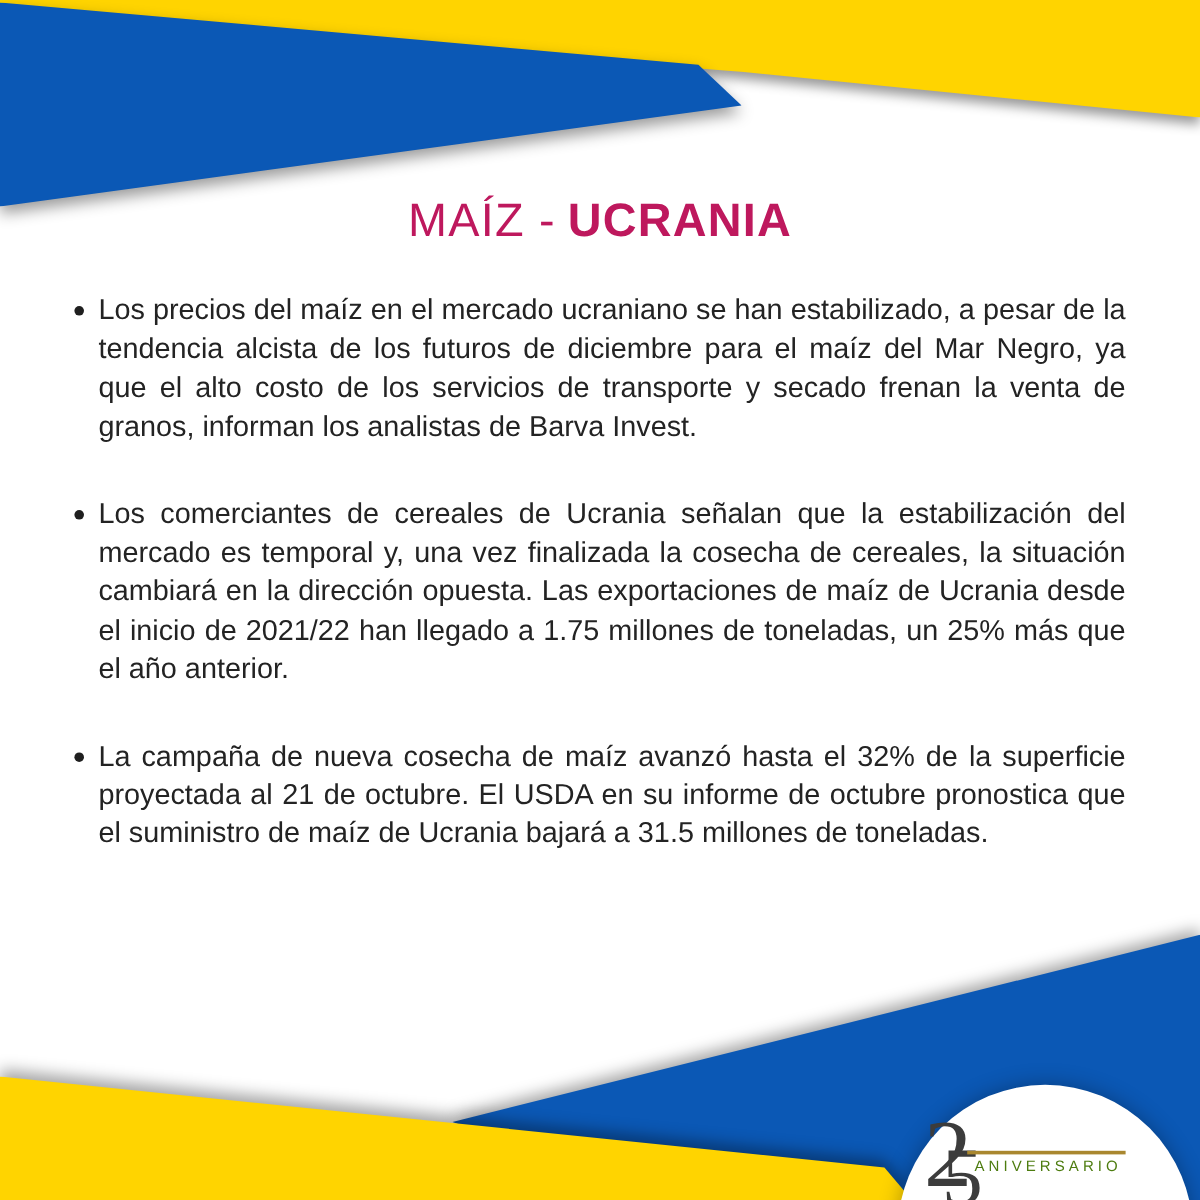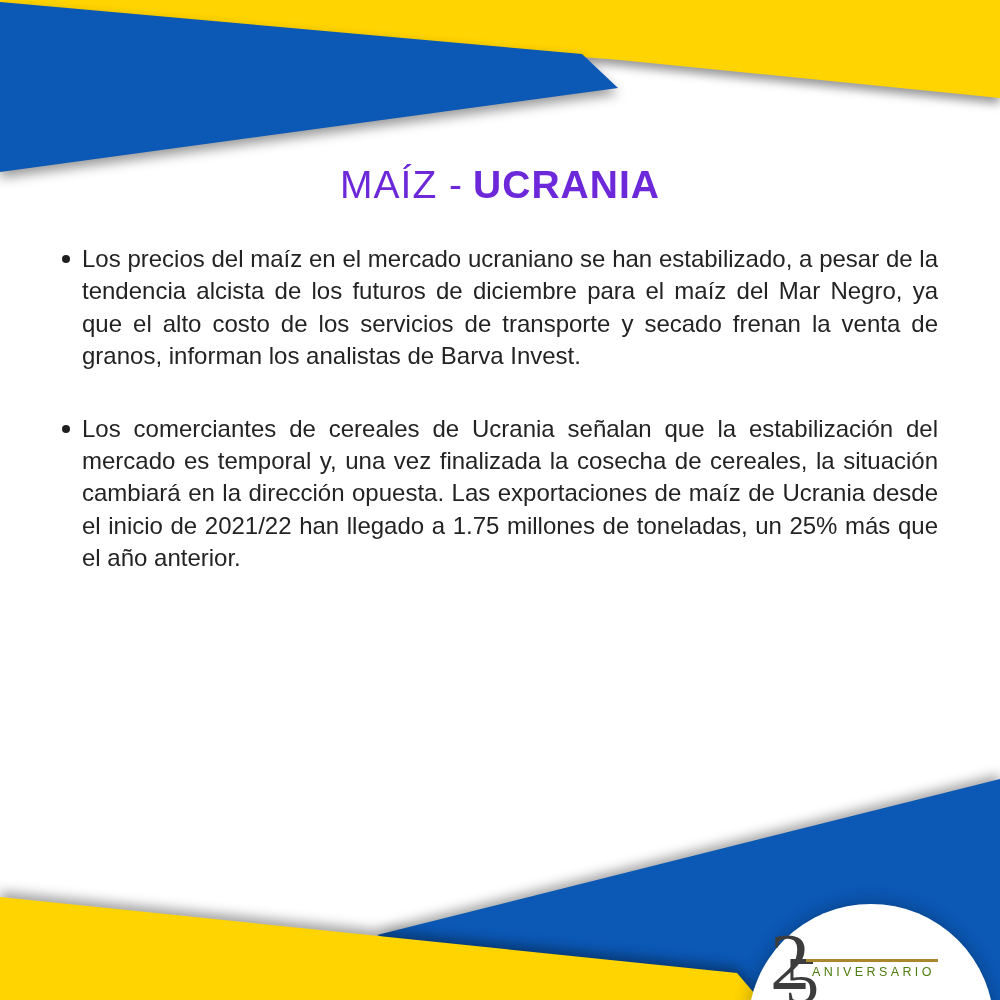--- a/index.html
+++ b/index.html
@@ -18,21 +18,21 @@
     clip-path:polygon(0px 2px,582px 54px,618px 88px,0px 172px);}
   .wrap-bottom-blue{z-index:2;filter:drop-shadow(0px -5px 6px rgba(0,0,0,0.35));}
   .bottom-blue{background:#0b58b5;
     clip-path:polygon(377px 935px,1000px 779px,1000px 1000px,560px 1000px);}
   .wrap-bottom-yellow{z-index:3;filter:drop-shadow(0px -6px 6px rgba(0,0,0,0.35));}
   .bottom-yellow{background:#ffd400;
     clip-path:polygon(0px 897px,737px 973px,760px 1000px,0px 1000px);}
   
   .title{
     position:absolute;z-index:5;top:163px;left:0;width:100%;
-    text-align:center;font-size:39px;letter-spacing:1px;color:#6d28d9;margin:0;
+    text-align:center;font-size:39px;letter-spacing:1px;color:#be185d;margin:0;
   }
   .title .plain{font-weight:400;margin-right:10px;}
   .title .strong{font-weight:700;}
   
   .bullets{
     position:absolute;z-index:5;left:62px;right:62px;top:243px;
     margin:0;padding:0;list-style:none;
   }
   .bullets li{
     position:relative;padding-left:20px;margin:0 0 40px 0;
@@ -95,20 +95,24 @@
 
   <ul class="bullets">
     <li>
       <span class="dot"></span>
       <span>Los precios del maíz en el mercado ucraniano se han estabilizado, a pesar de la tendencia alcista de los futuros de diciembre para el maíz del Mar Negro, ya que el alto costo de los servicios de transporte y secado frenan la venta de granos, informan los analistas de Barva Invest.</span>
     </li>
     <li>
       <span class="dot"></span>
       <span>Los comerciantes de cereales de Ucrania señalan que la estabilización del mercado es temporal y, una vez finalizada la cosecha de cereales, la situación cambiará en la dirección opuesta. Las exportaciones de maíz de Ucrania desde el inicio de 2021/22 han llegado a 1.75 millones de toneladas, un 25% más que el año anterior.</span>
     </li>
+    <li>
+      <span class="dot"></span>
+      <span>La campaña de nueva cosecha de maíz avanzó hasta el 32% de la superficie proyectada al 21 de octubre. El USDA en su informe de octubre pronostica que el suministro de maíz de Ucrania bajará a 31.5 millones de toneladas.</span>
+    </li>
   </ul>
 
   <div class="badge">
     <span class="digit-top">2</span>
     <span class="digit-bottom">5</span>
     <span class="gcma-rule"></span>
     <span class="gcma-subtitle">ANIVERSARIO</span>
   </div>
 
 </div>

